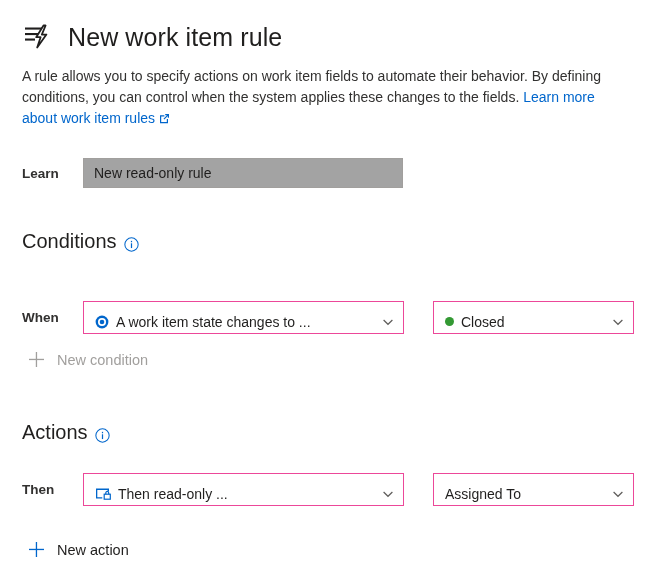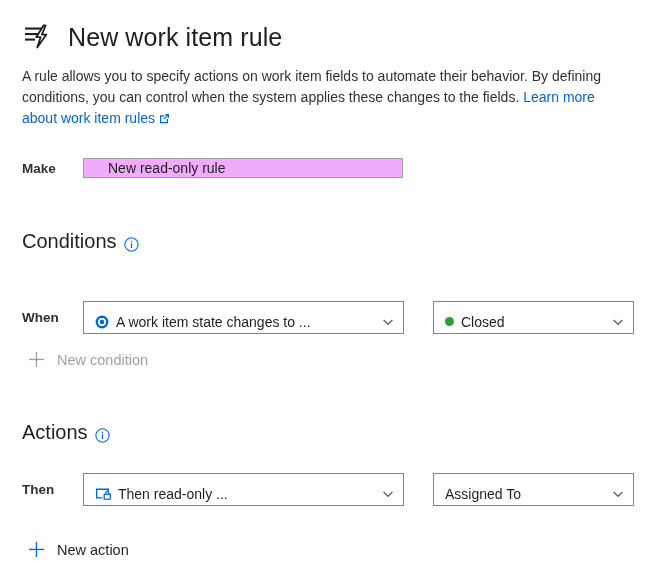--- a/index.html
+++ b/index.html
@@ -72,28 +72,28 @@
   }
   .field-label {
     font-size: 13.5px;
     font-weight: 600;
     color: #323130;
     width: 61px;
     flex: 0 0 61px;
   }
   .text-input {
     width: 320px;
-    height: 20px;
+    height: 30px;
     box-sizing: border-box;
     border: 1px solid #a19f9d;
-    background: #f0abfc;
+    background: #a3a3a3;
     font-family: "Liberation Sans", sans-serif;
     font-size: 14px;
     color: #201f1e;
-    padding: 0 24px;
+    padding: 0 10px;
     outline: none;
     border-radius: 0;
   }
 
   
   .section-head {
     position: absolute;
     left: 22px;
     display: flex;
     align-items: center;
@@ -204,21 +204,21 @@
 <div class="description">
   <span>A rule allows you to specify actions on work item fields to automate their behavior. By defining conditions, you can control when the system applies these changes to the fields. </span><a class="link" href="#">Learn more about work item rules</a><span class="ext-icon">
     <svg viewBox="0 0 11 11" width="11" height="11" aria-hidden="true">
       <path d="M1 2.2 H5.4 V3.4 H2.2 V9 H7.8 V6 H9 V10.2 H1 Z" fill="#0066cc"></path>
       <path d="M6.2 1 H10 V4.8 H8.8 V3.05 L5.35 6.5 L4.5 5.65 L7.95 2.2 H6.2 Z" fill="#0066cc"></path>
     </svg>
   </span>
 </div>
 
 <div class="name-row">
-  <span class="field-label">Make</span>
+  <span class="field-label">Learn</span>
   <input class="text-input" type="text" value="New read-only rule" style="">
 </div>
 
 <div class="section-head conditions">
   <span>Conditions</span>
   <span class="info-icon">
     <svg viewBox="0 0 16 16" width="15" height="15" aria-hidden="true">
       <circle cx="8" cy="8" r="7.1" fill="none" stroke="#0066cc" stroke-width="1.1"></circle>
       <rect x="7.35" y="6.7" width="1.3" height="5.1" fill="#0066cc"></rect>
       <rect x="7.35" y="4.1" width="1.3" height="1.5" fill="#0066cc"></rect>

